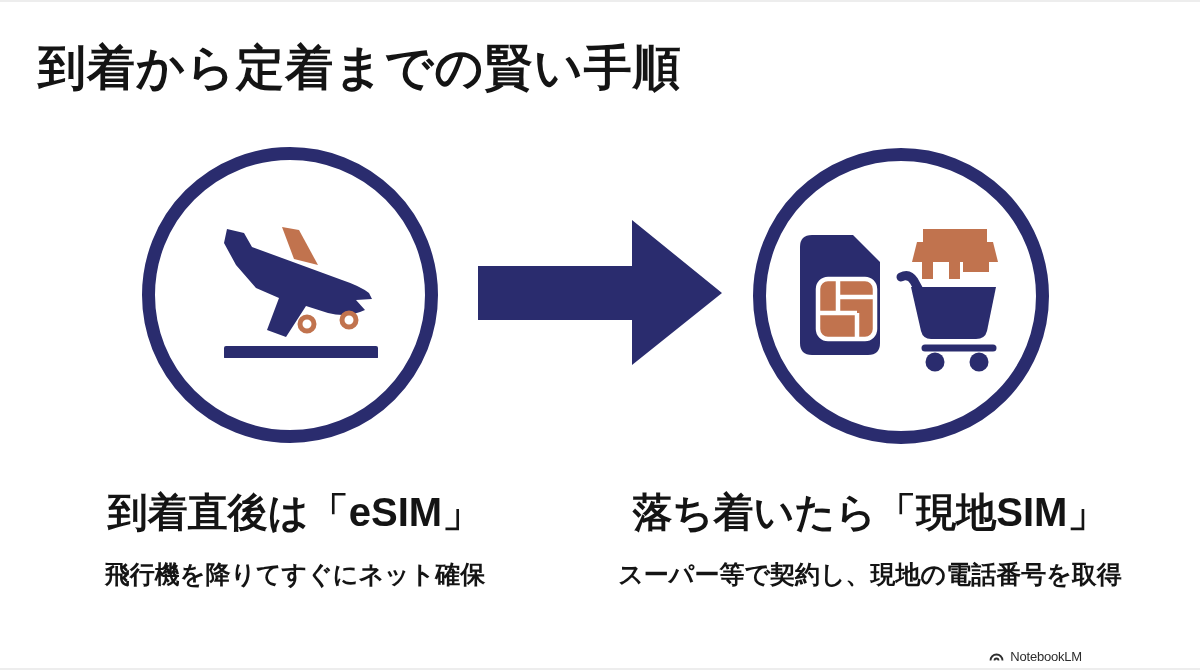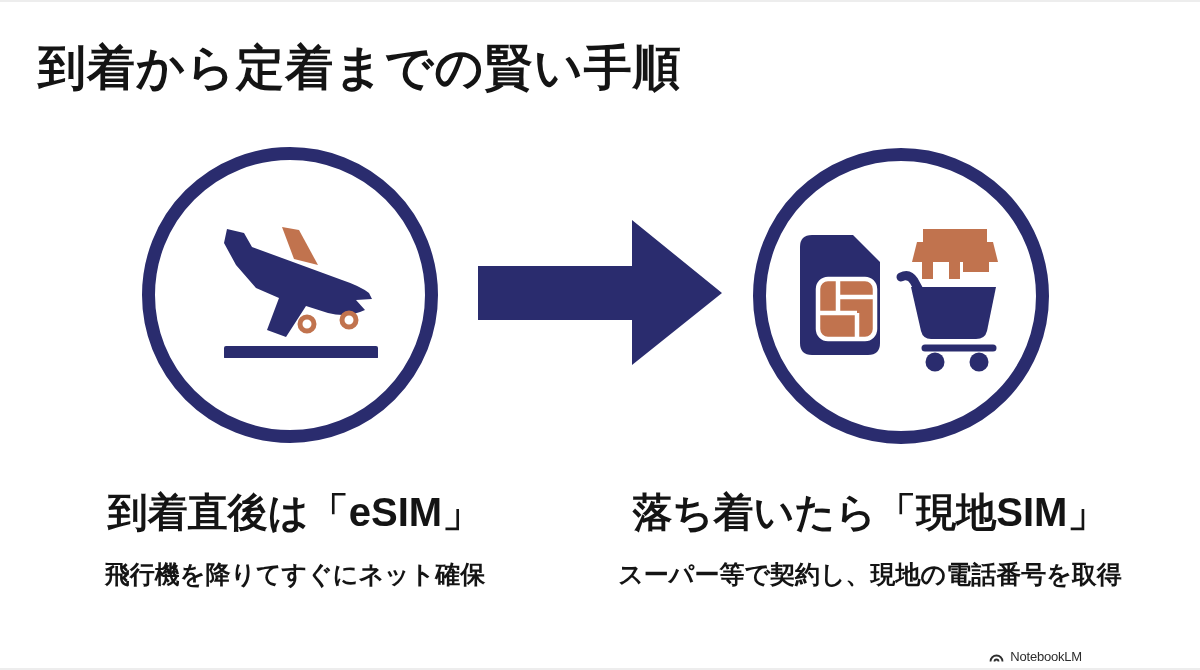--- a/index.html
+++ b/index.html
@@ -70,21 +70,20 @@
     font-size: 25px;
     font-weight: 700;
     color: var(--text, #141414);
     white-space: nowrap;
   }
 
   .brand {
     position: absolute;
     right: 14px; bottom: 6px;
     display: flex;
-    align-items: center;
     gap: 5px;
     color: var(--brandText, #2d2d2d);
   }
   .brand .wordmark {
     font-size: 13px;
     font-weight: 500;
     letter-spacing: -0.2px;
   }
 </style>
 </head>

